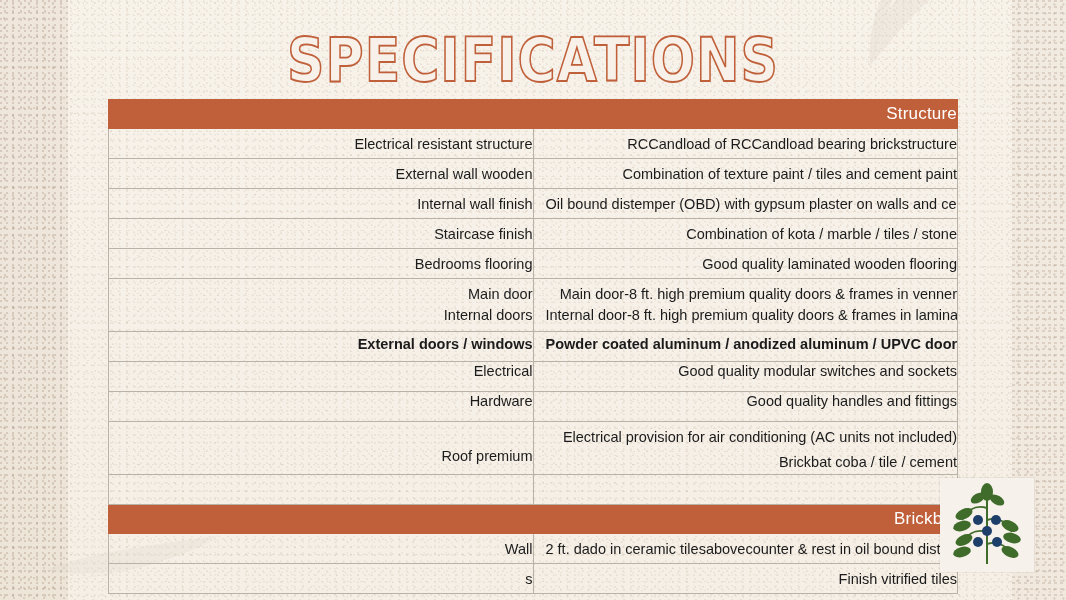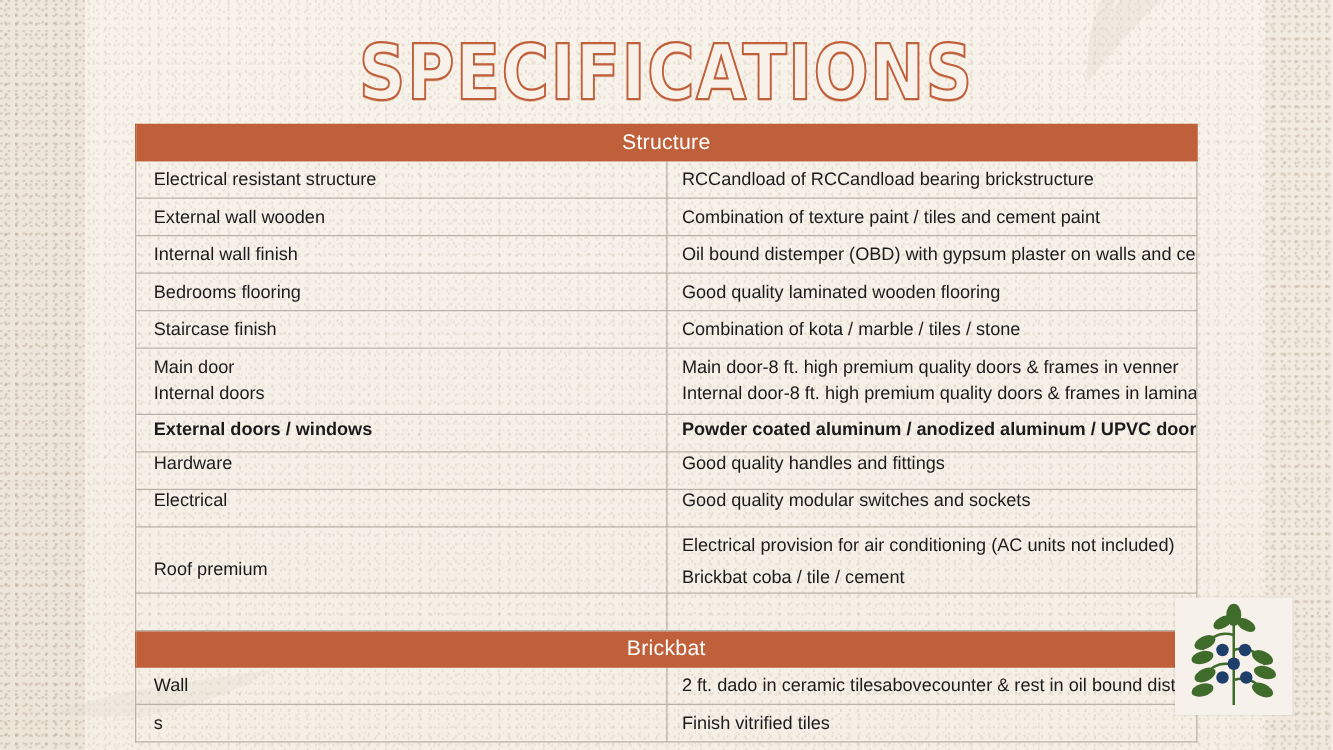--- a/index.html
+++ b/index.html
@@ -93,20 +93,21 @@
     border-collapse: collapse;
     width: 850px;
     table-layout: fixed;
     font-size: 14.5px;
     color: #1b1b1b;
   }
   table.spec td, table.spec th {
     border: 1px solid #b9b2a8;
     padding: 0;
     vertical-align: middle;
+    text-align: right;
   }
   .section-head {
     background: #c0603a;
     color: #ffffff;
     text-align: center;
     font-weight: normal;
     font-size: 17px;
     height: 28px;
     letter-spacing: 0.2px;
     border: 1px solid #c0603a !important;
@@ -179,50 +180,50 @@
       </tr>
       <tr class="row-std">
         <td class="col-label">External wall wooden</td>
         <td class="col-value">Combination of texture paint / tiles and cement paint</td>
       </tr>
       <tr class="row-std">
         <td class="col-label">Internal wall finish</td>
         <td class="col-value">Oil bound distemper (OBD) with gypsum plaster on walls and ceiling</td>
       </tr>
       <tr class="row-std">
+        <td class="col-label">Staircase finish</td>
+        <td class="col-value">Combination of kota / marble / tiles / stone</td>
+      </tr>
+      <tr class="row-std">
         <td class="col-label">Bedrooms flooring</td>
         <td class="col-value">Good quality laminated wooden flooring</td>
-      </tr>
-      <tr class="row-std">
-        <td class="col-label">Staircase finish</td>
-        <td class="col-value">Combination of kota / marble / tiles / stone</td>
       </tr>
 
       <tr>
         <td class="col-label stack">
           <span class="line">Main door</span>
           <span class="line">Internal doors</span>
         </td>
         <td class="col-value stack">
           <span class="line">Main door-8 ft. high premium quality doors &amp; frames in venner</span>
           <span class="line">Internal door-8 ft. high premium quality doors &amp; frames in laminate</span>
         </td>
       </tr>
 
       <tr class="row-std">
         <td class="col-label"><span class="nudge-up-1">External doors / windows</span></td>
         <td class="col-value"><span class="nudge-up-1">Powder coated aluminum / anodized aluminum / UPVC door frame with glass</span></td>
       </tr>
       <tr class="row-std">
+        <td class="col-label"><span class="nudge-up-2">Electrical</span></td>
+        <td class="col-value"><span class="nudge-up-2">Good quality modular switches and sockets</span></td>
+      </tr>
+      <tr class="row-std">
         <td class="col-label"><span class="nudge-up-2">Hardware</span></td>
         <td class="col-value"><span class="nudge-up-2">Good quality handles and fittings</span></td>
-      </tr>
-      <tr class="row-std">
-        <td class="col-label"><span class="nudge-up-2">Electrical</span></td>
-        <td class="col-value"><span class="nudge-up-2">Good quality modular switches and sockets</span></td>
       </tr>
 
       <tr>
         <td class="col-label stack">
           <span class="line nudge-dn-2">Roof premium</span>
         </td>
         <td class="col-value stack tight">
           <span class="line">Electrical provision for air conditioning (AC units not included)</span>
           <span class="line nudge-dn-1">Brickbat coba / tile / cement</span>
         </td>

